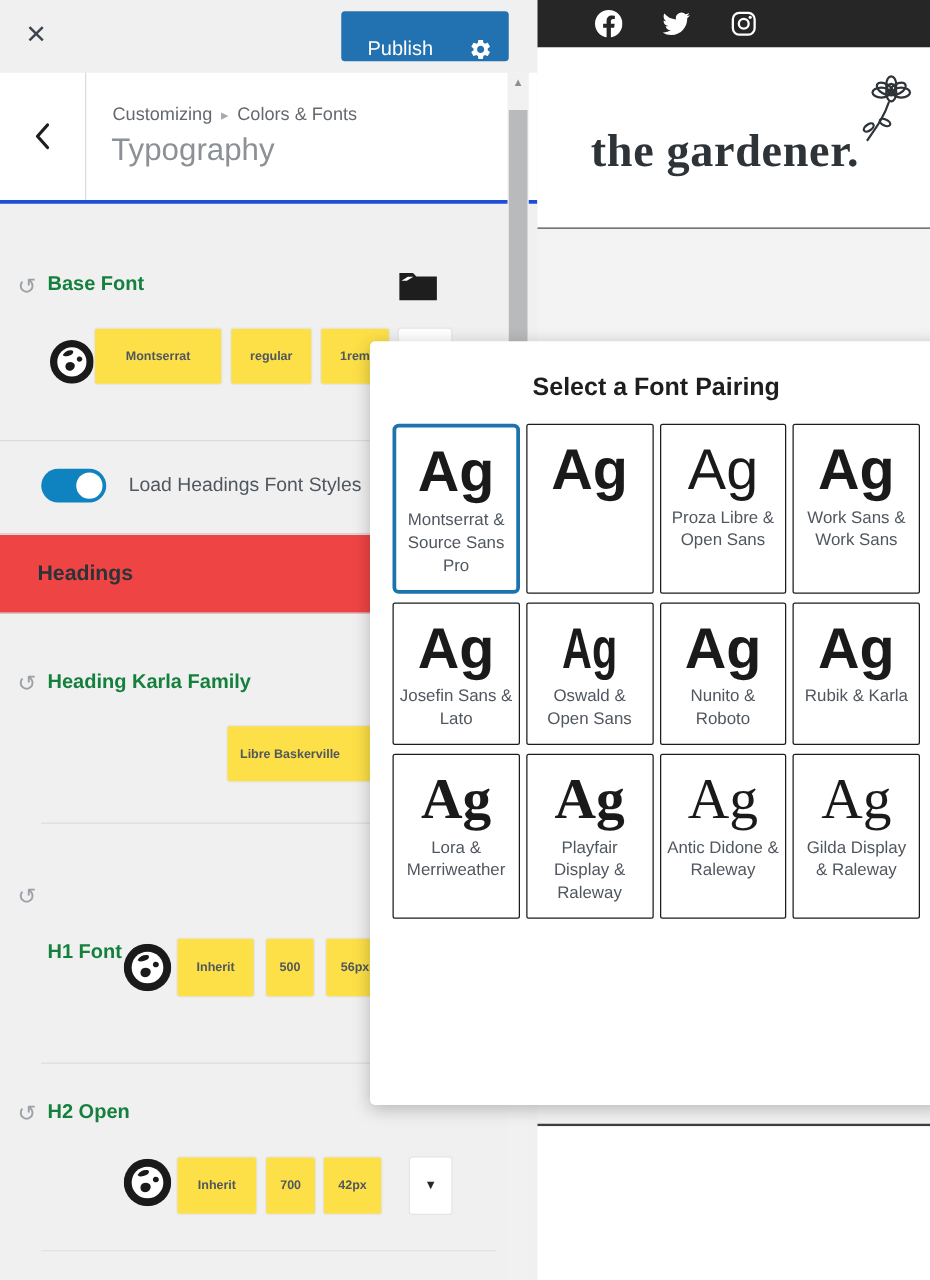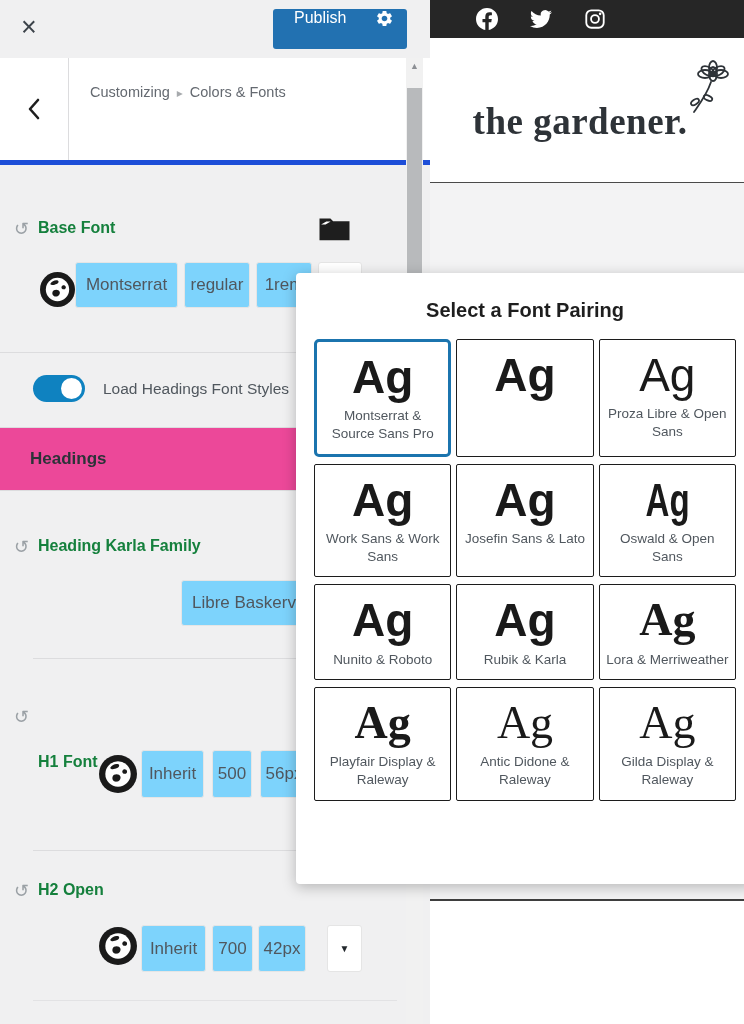--- a/index.html
+++ b/index.html
@@ -3,39 +3,39 @@
 <meta charset="utf-8">
 <style>
   html,body{margin:0;padding:0;background:#c8c8c8;}
   .stage{position:relative;width:744px;height:1024px;overflow:hidden;background:#f0f0f1;
          font-family:"Liberation Sans",sans-serif;-webkit-font-smoothing:antialiased;}
   
   .sidebar{position:absolute;left:0;top:0;width:430px;height:1024px;background:#f0f0f1;}
   .topbar{position:absolute;left:0;top:0;width:430px;height:58px;background:#f0f0f1;border-bottom:1px solid #dcdcde;}
   .close-x{position:absolute;left:21px;top:12px;font-size:27px;color:#3c434a;font-weight:400;cursor:pointer;}
   .publish-btn{position:absolute;left:273px;top:9px;width:134px;height:40px;background:#2271b1;border-radius:3px;
-               display:flex;align-items:flex-start;justify-content:space-between;padding:0 13px 0 21px;box-sizing:border-box;cursor:pointer;}
+               display:flex;align-items:flex-end;justify-content:space-between;padding:0 13px 0 21px;box-sizing:border-box;cursor:pointer;}
   .publish-btn span{color:#fff;font-size:16px;}
-  .panel-header{position:absolute;left:0;top:58px;width:430px;height:102px;background:#fff;border-bottom:5px solid #1d4ed8;}
+  .panel-header{position:absolute;left:0;top:58px;width:430px;height:102px;background:#fff;border-bottom:3px solid #1d4ed8;}
   .back-rail{position:absolute;left:0;top:0;width:68px;height:102px;border-right:1px solid #dcdcde;display:flex;align-items:center;justify-content:center;cursor:pointer;}
   .crumbs{position:absolute;left:90px;top:26px;font-size:14.5px;color:#646970;}
   .crumbs .sep{color:#a7aaad;margin:0 7px;font-size:12px;}
   .panel-title{position:absolute;left:89px;top:48px;font-size:25px;color:#8c9196;font-weight:400;}
   
   .reset{position:absolute;font-size:18px;color:#9ba1a6;line-height:1;}
   .ctl-label{position:absolute;font-size:16px;font-weight:700;color:#15803d;}
-  .field{position:absolute;height:46px;background:#7dd3fc;border:1px solid #e5e5e5;border-radius:3px;box-sizing:border-box;
-         display:flex;align-items:center;justify-content:center;font-size:17px;color:#50575e;overflow:hidden;white-space:nowrap;}
+  .field{position:absolute;height:46px;background:#fde047;border:1px solid #e5e5e5;border-radius:3px;box-sizing:border-box;
+         display:flex;align-items:center;justify-content:center;font-size:10px;color:#50575e;overflow:hidden;white-space:nowrap;font-weight:bold;}
   .field.left{justify-content:flex-start;padding-left:10px;}
   .globe{position:absolute;width:38px;height:38px;}
   .divider{position:absolute;height:1px;background:#dcdcde;}
   .toggle{position:absolute;left:33px;top:375px;width:52px;height:27px;border-radius:14px;background:#0f82c0;cursor:pointer;}
   .toggle .knob{position:absolute;right:3px;top:3px;width:21px;height:21px;border-radius:50%;background:#fff;}
   .toggle-label{position:absolute;left:103px;top:380px;font-size:15.5px;color:#50575e;}
-  .headings-band{position:absolute;left:0;top:427px;width:430px;height:64px;background:#ec4899;
+  .headings-band{position:absolute;left:0;top:427px;width:430px;height:64px;background:#ef4444;
                  border-top:1px solid #dcdcde;border-bottom:1px solid #dcdcde;box-sizing:border-box;display:flex;align-items:center;}
   .headings-band span{margin-left:30px;font-size:17px;font-weight:700;color:#2c3338;}
   .dd-btn{position:absolute;width:35px;height:47px;background:#fff;border:1px solid #e5e5e5;border-radius:3px;box-sizing:border-box;
           display:flex;align-items:center;justify-content:center;font-size:10px;color:#23282d;cursor:pointer;}
   .folder{position:absolute;left:318px;top:213px;cursor:pointer;}
   
   .scrollbar{position:absolute;left:406px;top:58px;width:17px;height:966px;background:#f1f1f1;}
   .scroll-up{position:absolute;left:0;top:3px;width:17px;text-align:center;font-size:9px;color:#8c8f94;cursor:pointer;}
   .scroll-thumb{position:absolute;left:1px;top:30px;width:15px;height:545px;background:#b8babc;cursor:pointer;}
   
@@ -44,21 +44,21 @@
   .site-header{position:absolute;left:0;top:38px;width:314px;height:145px;background:#fff;border-bottom:1px solid #4a4a4a;box-sizing:border-box;}
   .site-logo{position:absolute;left:0;top:62px;width:300px;text-align:center;font-family:"Liberation Serif",serif;font-weight:700;
              font-size:37px;color:#2e3338;letter-spacing:.5px;}
   .flower{position:absolute;left:255px;top:22px;}
   .preview-rule{position:absolute;left:0;top:899px;width:314px;height:2px;background:#3f3f3f;}
   .preview-bottom{position:absolute;left:0;top:901px;width:314px;height:123px;background:#fff;}
   
   .modal{position:absolute;left:296px;top:273px;width:458px;height:611px;background:#fff;border-radius:4px;
          box-shadow:0 3px 14px rgba(0,0,0,.25);box-sizing:border-box;}
   .modal-title{margin:26px 0 17px;text-align:center;font-size:20px;font-weight:700;color:#1e1e1e;}
-  .pair-grid{display:grid;grid-template-columns:repeat(3,1fr);gap:7px 5px;margin:0 18px;}
+  .pair-grid{display:grid;grid-template-columns:repeat(4,1fr);gap:7px 5px;margin:0 18px;}
   .pair-card{border:1.5px solid #1c1c1c;border-radius:2px;background:#fff;text-align:center;
              padding:8px 4px 10px;cursor:pointer;box-sizing:border-box;}
   .pair-card.selected{border:3px solid #1b74ae;border-radius:5px;}
   .ag{display:block;font-size:46px;line-height:1.18;color:#1a1a1a;}
   .ag-sans-b{font-family:"Liberation Sans",sans-serif;font-weight:700;}
   .ag-sans-m{font-family:"Liberation Sans",sans-serif;font-weight:400;}
   .ag-cond{font-family:"Liberation Sans",sans-serif;font-weight:700;}
   .ag-cond i{display:inline-block;font-style:normal;transform:scaleX(.72);}
   .ag-serif-b{font-family:"Liberation Serif",serif;font-weight:700;}
   .ag-serif-l{font-family:"Liberation Serif",serif;font-weight:400;}
@@ -83,20 +83,21 @@
 
     <div class="panel-header">
       <div class="back-rail">
         <svg width="18" height="24" viewBox="0 0 18 24">
           <polyline points="13,3 5,12 13,21" fill="none" stroke="#1e1e1e" stroke-width="2.6" stroke-linecap="round" stroke-linejoin="round"></polyline>
         </svg>
       </div>
       <div class="crumbs">
         <span>Customizing</span><span class="sep">▸</span><span>Colors &amp; Fonts</span>
       </div>
+      <div class="panel-title">Typography</div>
     </div>
 
     <div class="reset" style="left:14px;top:220px;">↺</div>
     <div class="ctl-label" style="left:38px;top:219px;">Base Font</div>
     <svg class="folder" width="33" height="30" viewBox="0 0 24 22">
       <path fill="#1e1e1e" d="M1 4h8l2 2h12v14H1z"></path>
       <path fill="#ffffff" d="M2.2 8.5 6 6.2h3.2L5.4 8.5z"></path>
     </svg>
     <svg class="globe" style="left:40px;top:272px;width:35px;height:35px;" viewBox="0 0 24 24">
       <circle cx="12" cy="12" r="12" fill="#1a1a1a"></circle>

